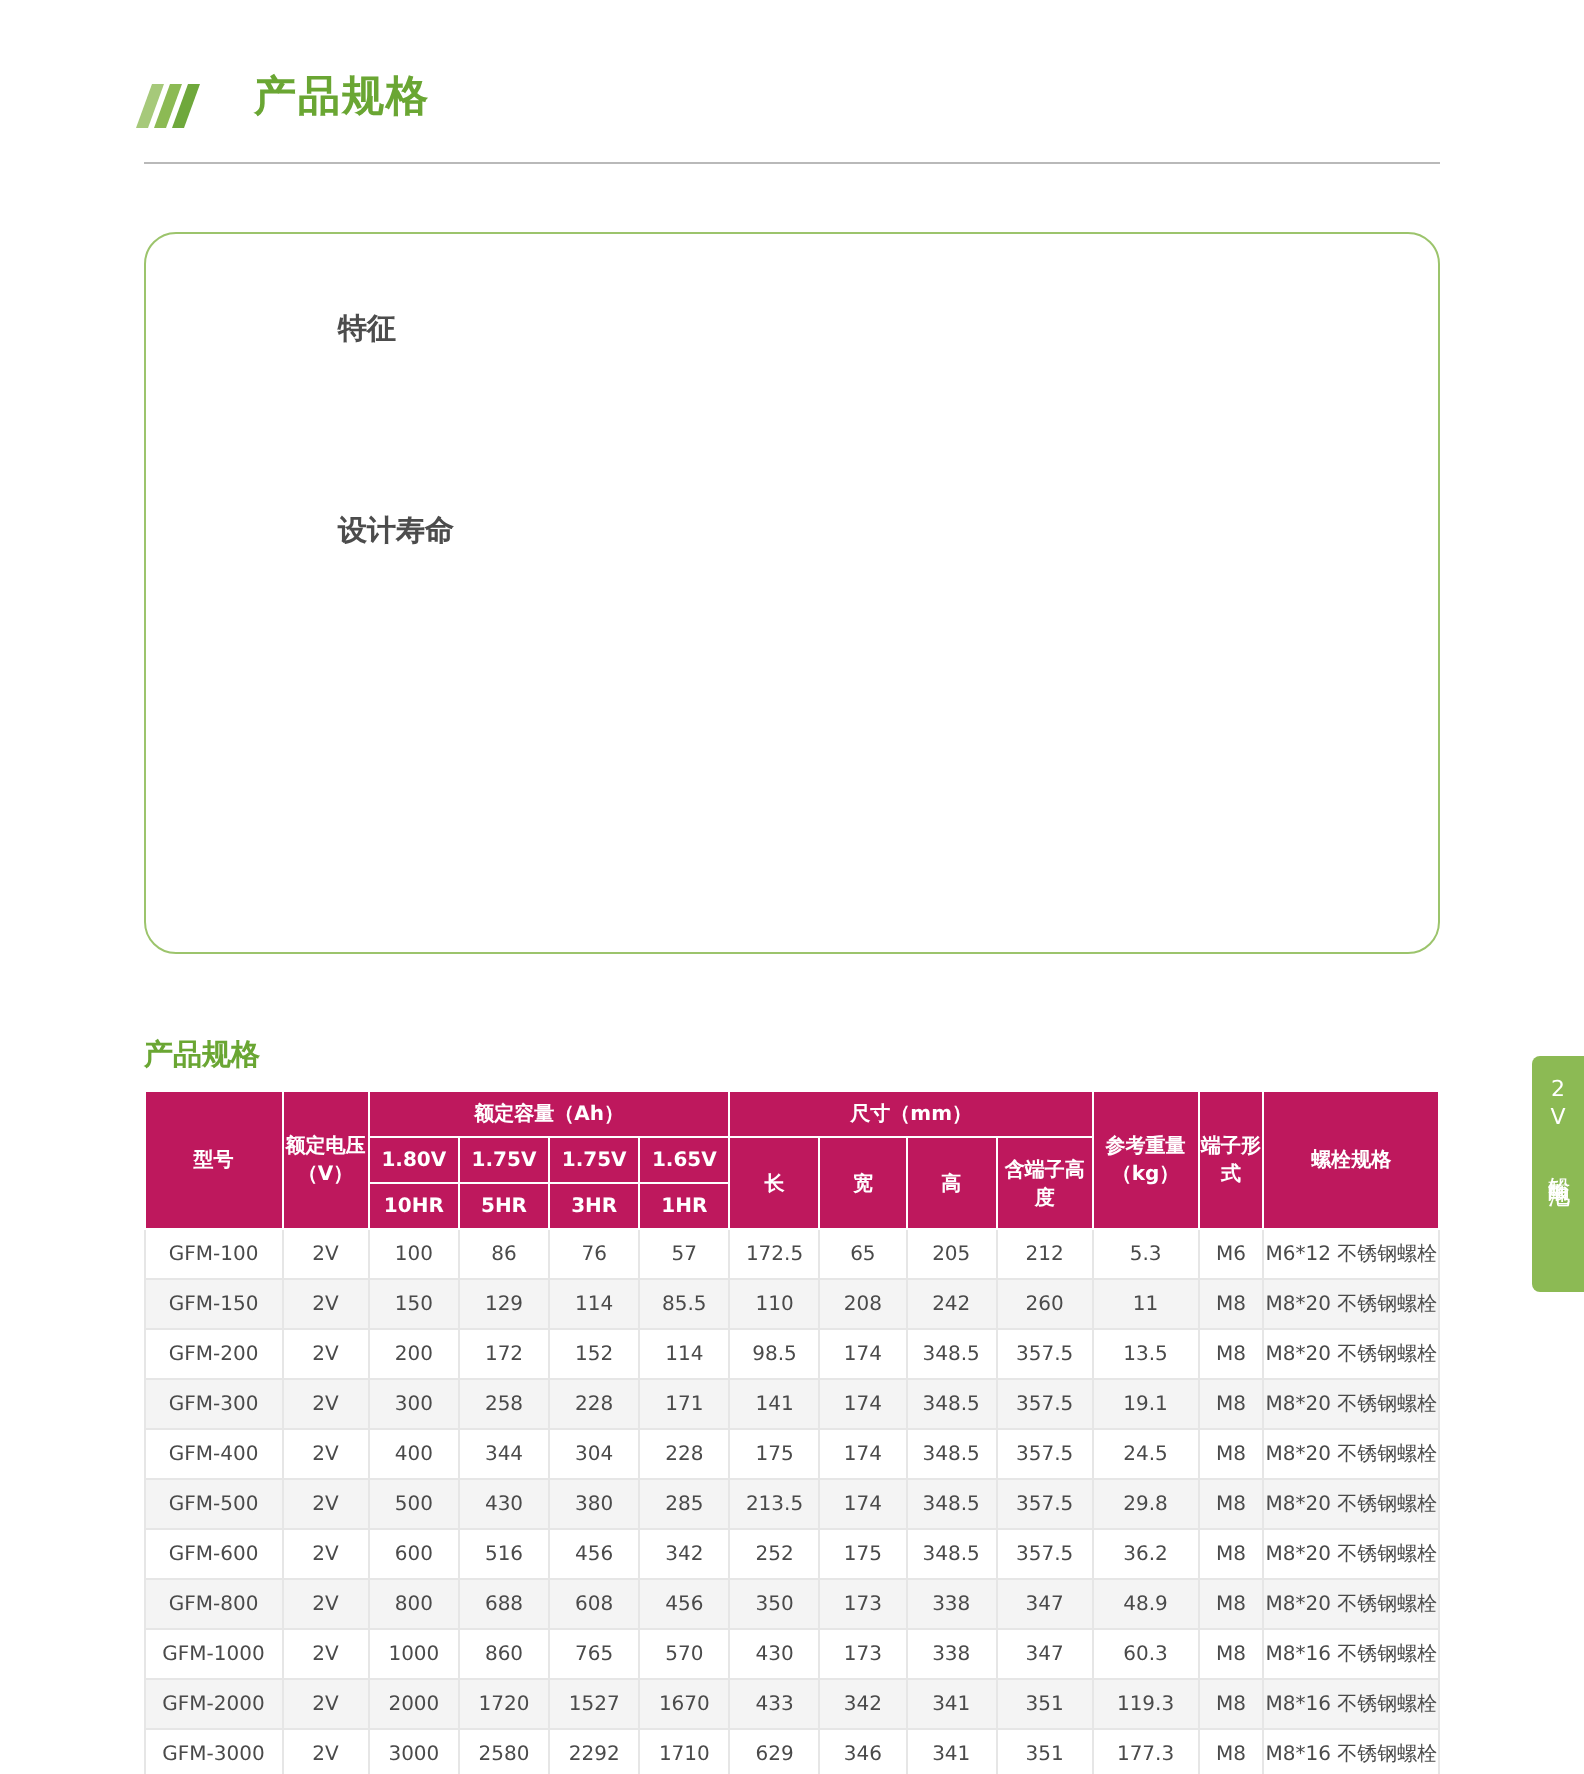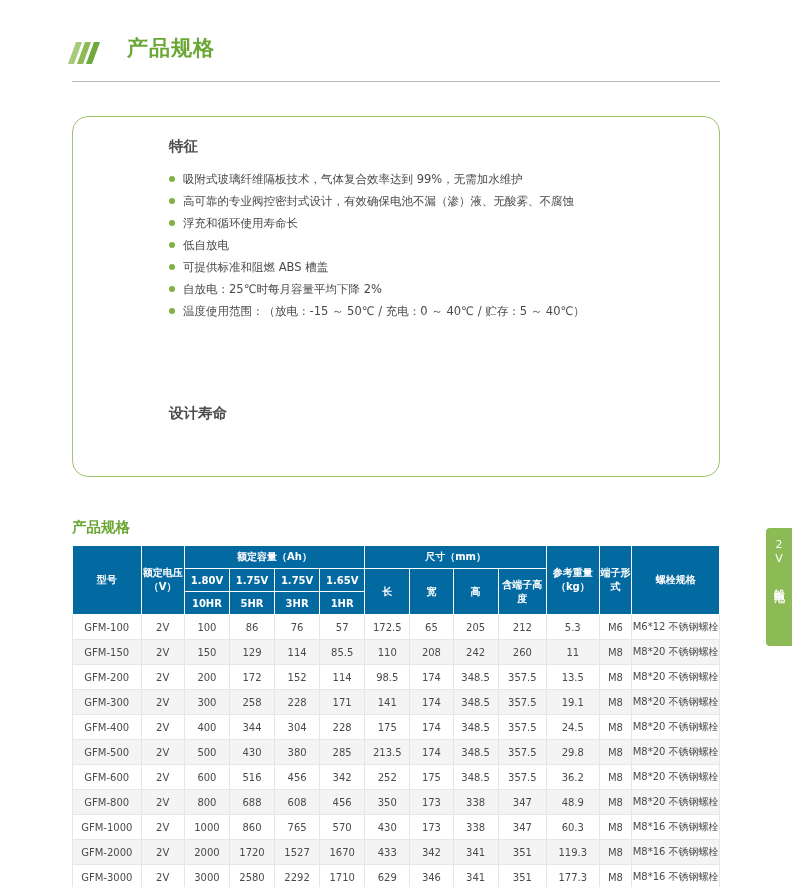--- a/index.html
+++ b/index.html
@@ -68,21 +68,21 @@
     top: 116px;
     width: 648px;
     height: 361px;
     border: 1px solid #9cc46c;
     border-radius: 16px;
     box-sizing: border-box;
   }
   .card-inner {
     position: absolute;
     left: 96px;
-    top: 20px;
+    top: 38px;
     width: 520px;
   }
   .sec-title {
     font-size: 14.5px;
     font-weight: bold;
     color: #4c4c4c;
     margin-bottom: 12px;
   }
   .sec-title.second {
     margin-top: 82px;
@@ -131,21 +131,21 @@
   }
   table.spec th,
   table.spec td {
     border: 1px solid #ffffff;
     text-align: center;
     vertical-align: middle;
     padding: 0;
     height: 22px;
   }
   table.spec thead th {
-    background: #0369a1;
+    background: #be185d;
     color: #ffffff;
     font-weight: bold;
     font-size: 10px;
     border: 1px solid #ffffff;
   }
   table.spec tbody td {
     border: 1px solid #e6e6e6;
     background: #ffffff;
     height: 24px;
   }
@@ -193,29 +193,20 @@
       <span></span>
       <span></span>
   </div>
   <div class="header-title">产品规格</div>
   <div class="header-rule"></div>
 </div>
 
 <div class="feature-card">
   <div class="card-inner">
     <div class="sec-title">特征</div>
-    <ul class="bullets">
-      <li>吸附式玻璃纤维隔板技术，气体复合效率达到 99%，无需加水维护</li>
-      <li>高可靠的专业阀控密封式设计，有效确保电池不漏（渗）液、无酸雾、不腐蚀</li>
-      <li>浮充和循环使用寿命长</li>
-      <li>低自放电</li>
-      <li>可提供标准和阻燃 ABS 槽盖</li>
-      <li>自放电：25℃时每月容量平均下降 2%</li>
-      <li>温度使用范围：（放电：-15 ～ 50℃ / 充电：0 ～ 40℃ / 贮存：5 ～ 40℃）</li>
-    </ul>
 
     <div class="sec-title second">设计寿命</div>
   </div>
 </div>
 
 <div class="table-title">产品规格</div>
 
 <table class="spec">
   <thead>
     <tr>

